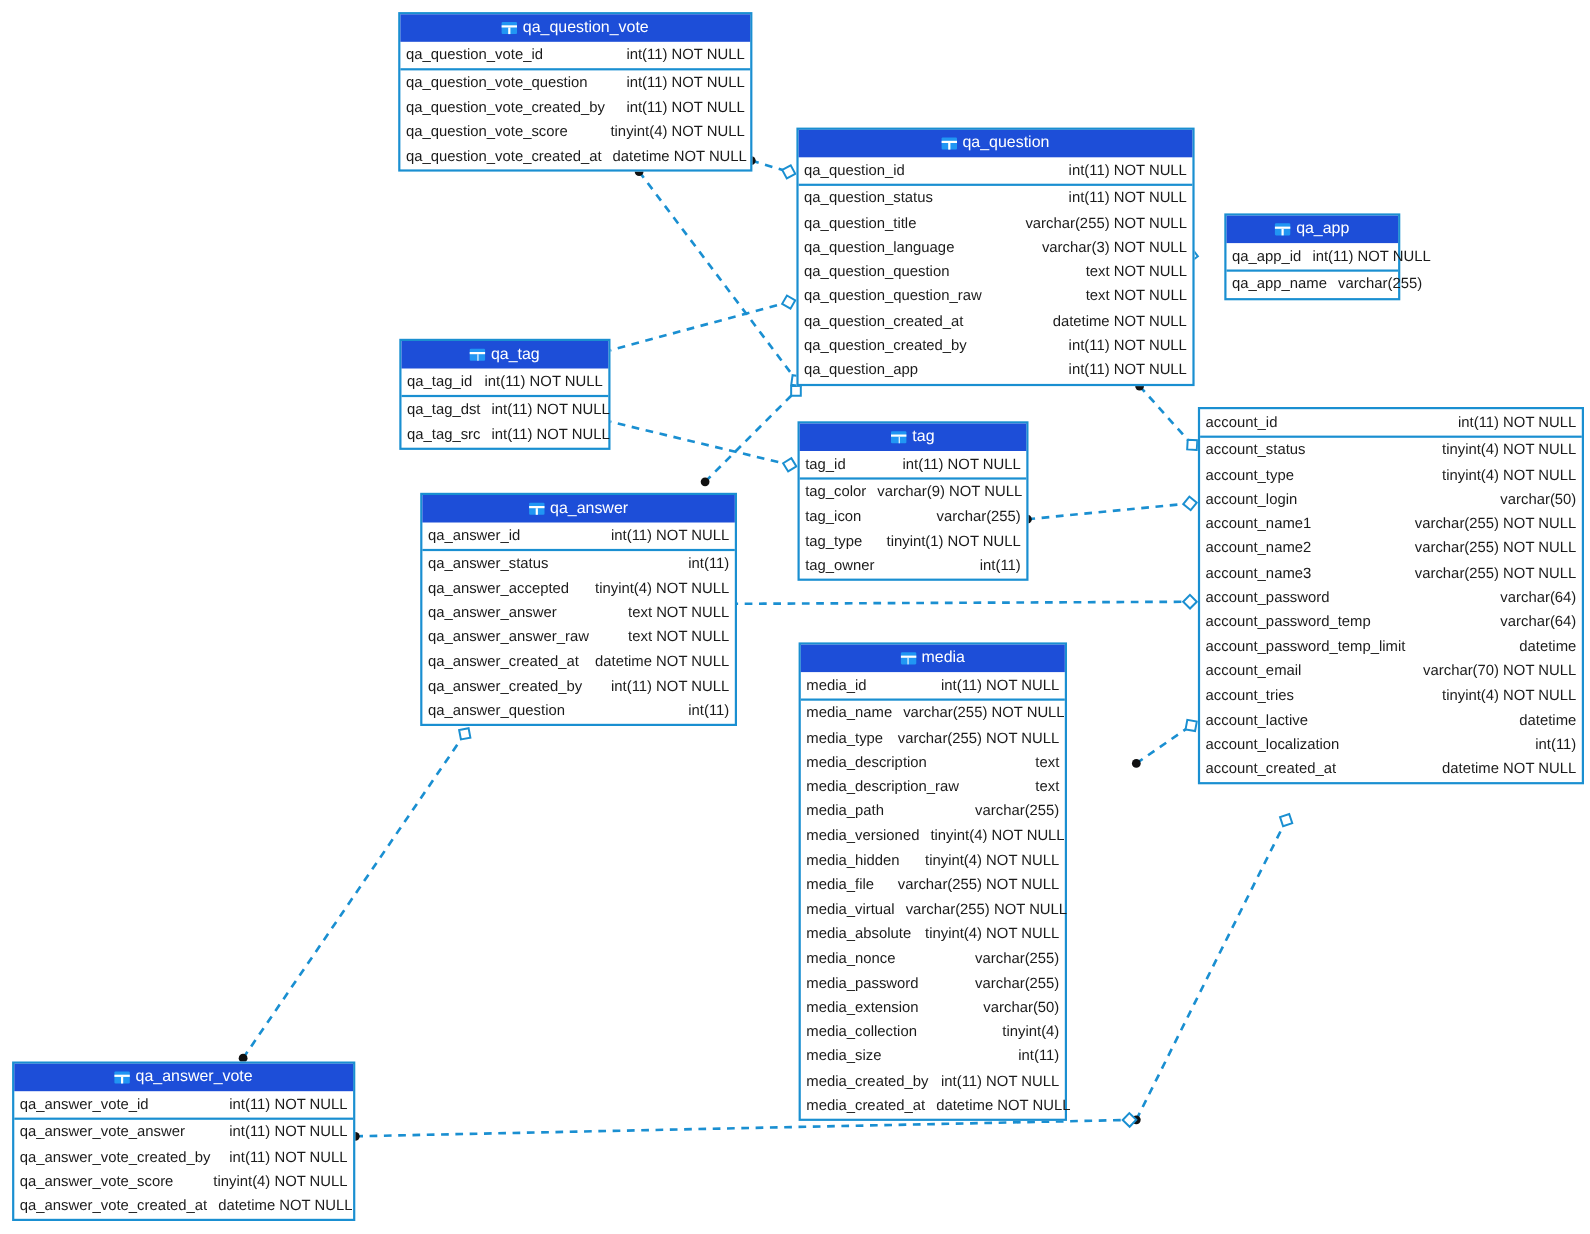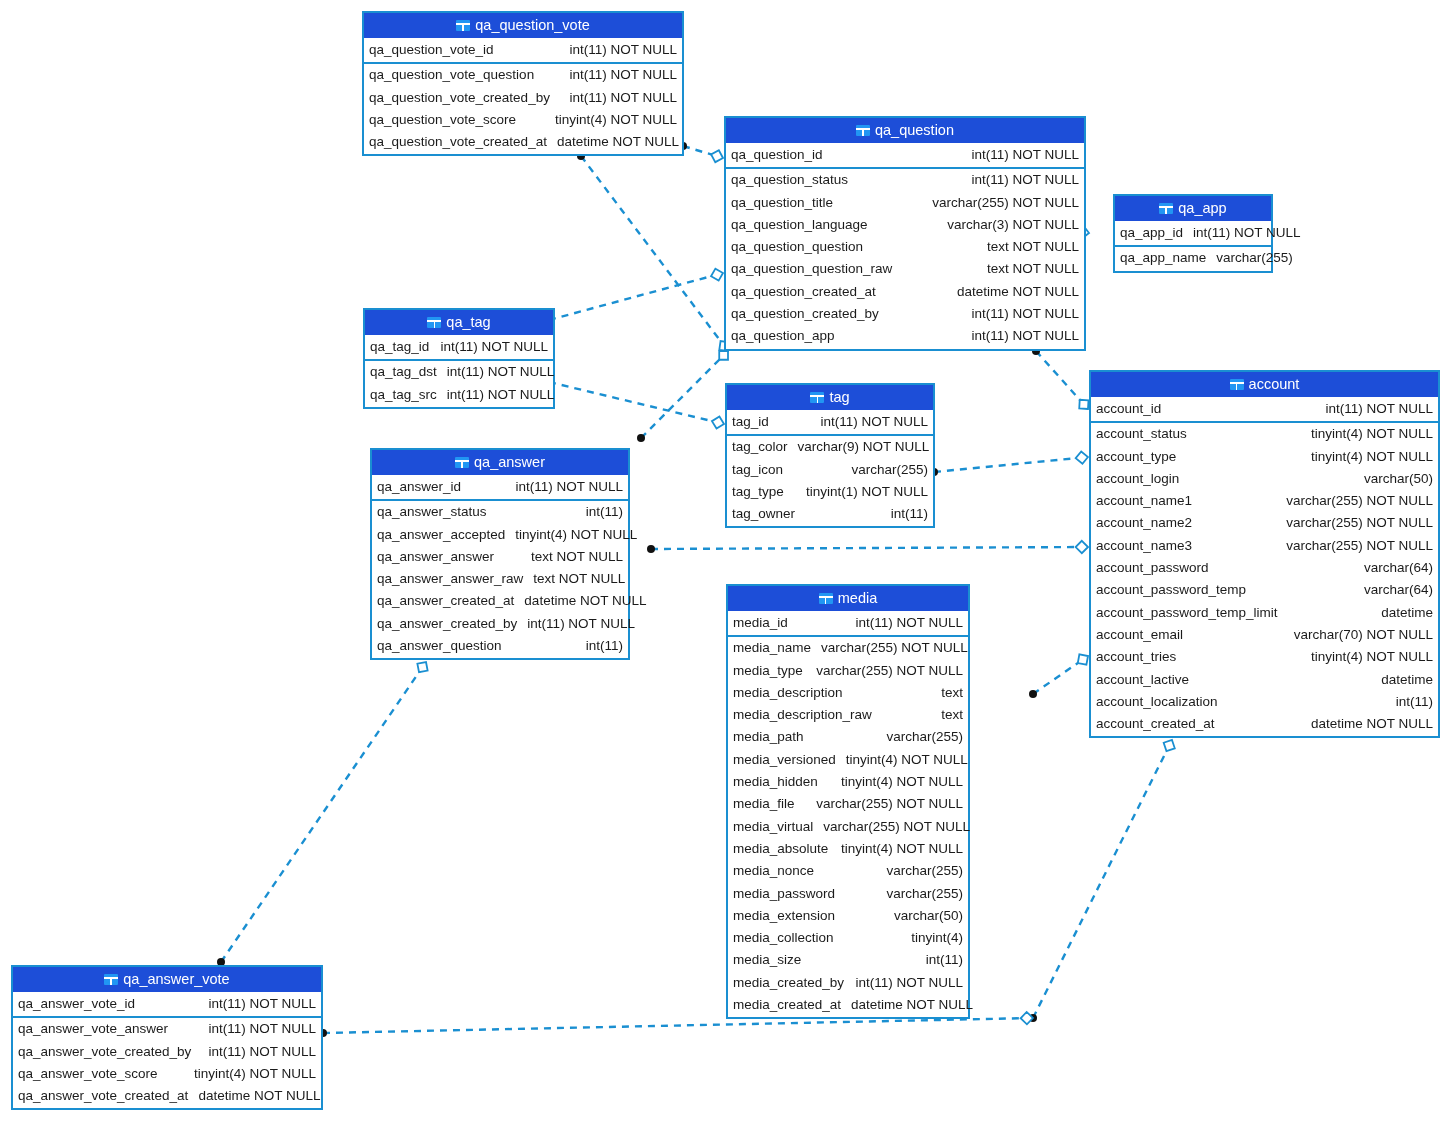--- a/index.html
+++ b/index.html
@@ -243,24 +243,20 @@
           <span class="fname">qa_tag_dst</span>
           <span class="ftype">int(11) NOT NULL</span>
         </div>
         <div class="row">
           <span class="fname">qa_tag_src</span>
           <span class="ftype">int(11) NOT NULL</span>
         </div>
       </div>
     </div>
     <div class="entity" style="left: 1089px; top: 370px; width: 351px;">
-      <div class="ent-title">
-        <span class="tbl-icon"></span>
-        <span>account</span>
-      </div>
       <div class="pk-block attr-block">
         <div class="row pk">
           <span class="fname">account_id</span>
           <span class="ftype">int(11) NOT NULL</span>
         </div>
       </div>
       <div class="attr-block">
         <div class="row">
           <span class="fname">account_status</span>
           <span class="ftype">tinyint(4) NOT NULL</span>
@@ -342,21 +338,21 @@
         <div class="row">
           <span class="fname">tag_type</span>
           <span class="ftype">tinyint(1) NOT NULL</span>
         </div>
         <div class="row">
           <span class="fname">tag_owner</span>
           <span class="ftype">int(11)</span>
         </div>
       </div>
     </div>
-    <div class="entity" style="left: 370px; top: 448px; width: 260px;">
+    <div class="entity" style="left: 382px; top: 448px; width: 288px;">
       <div class="ent-title">
         <span class="tbl-icon"></span>
         <span>qa_answer</span>
       </div>
       <div class="pk-block attr-block">
         <div class="row pk">
           <span class="fname">qa_answer_id</span>
           <span class="ftype">int(11) NOT NULL</span>
         </div>
       </div>

